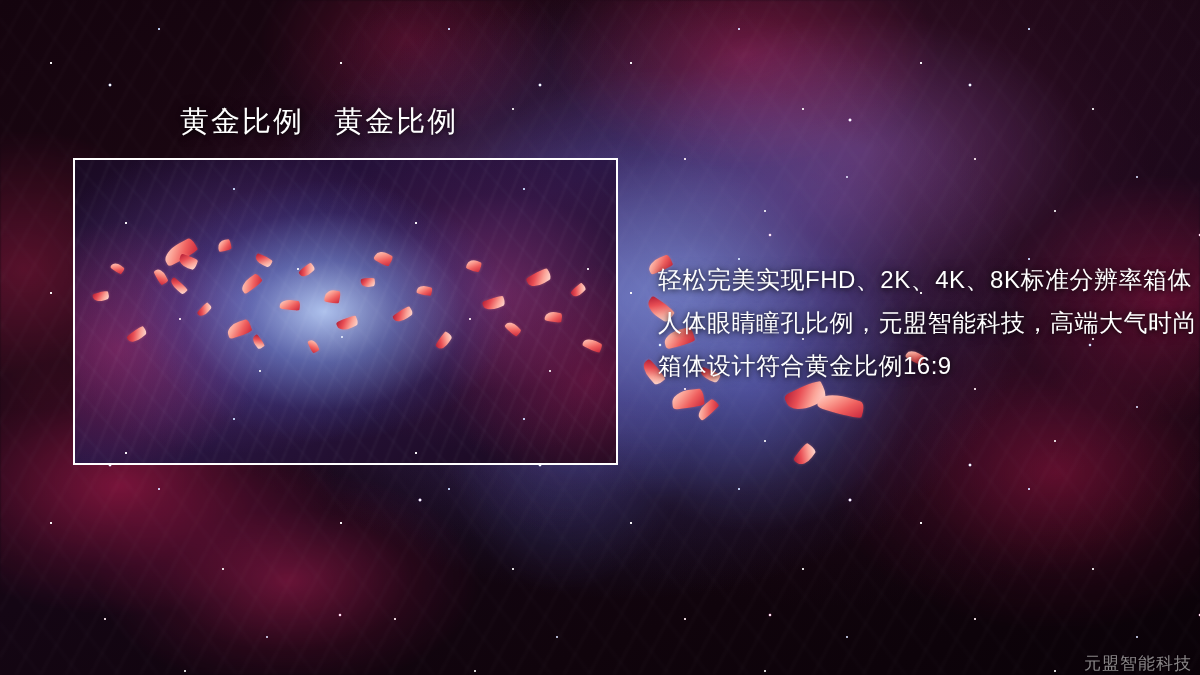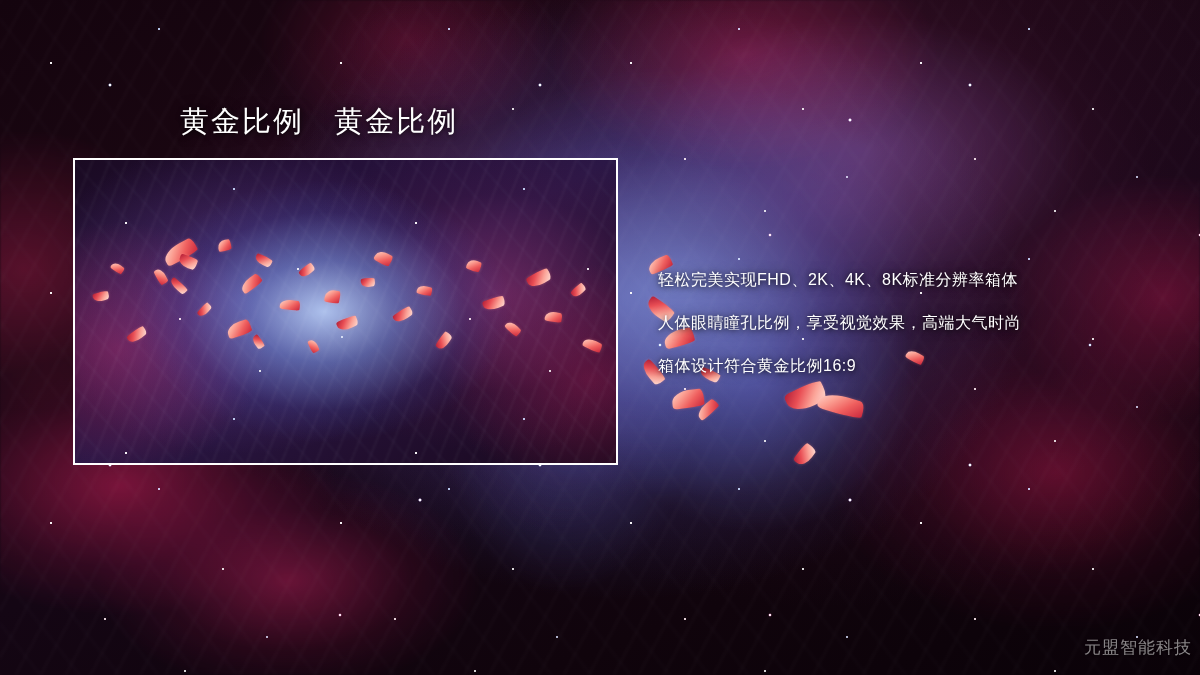--- a/index.html
+++ b/index.html
@@ -167,32 +167,32 @@
     text-shadow: 0 1px 5px rgba(0,0,0,0.70), 0 0 14px rgba(0,0,0,0.45);
   }
 
   #body-copy {
     position: absolute;
     left: 658px;
     top: 258px;
     width: 520px;
   }
   .body-line {
-    font-size: 16px;
+    font-size: 24px;
     line-height: 43px;
     color: #ffffff;
     white-space: nowrap;
     letter-spacing: .5px;
     text-shadow: 0 1px 5px rgba(0,0,0,0.75), 0 0 12px rgba(0,0,0,0.50);
   }
 
   #watermark {
     position: absolute;
     right: 8px;
-    bottom: 16px;
+    bottom: 0;
     font-size: 17px;
     letter-spacing: 1px;
     color: rgba(216,214,214,0.62);
     text-shadow: 0 1px 2px rgba(0,0,0,0.5);
   }
 </style>
 </head>
 <body>
 
 <div id="slide">
@@ -252,19 +252,19 @@
   <div class="petal" style="left: 672px; top: 390px; width: 32px; height: 18px; transform: rotate(-6deg);"></div>
   <div class="petal alt" style="left: 700px; top: 370px; width: 20px; height: 10px; transform: rotate(22deg);"></div>
   <div class="petal" style="left: 696px; top: 404px; width: 23px; height: 11px; transform: rotate(-40deg);"></div>
   <div class="petal alt" style="left: 786px; top: 386px; width: 40px; height: 22px; transform: rotate(-26deg);"></div>
   <div class="petal" style="left: 818px; top: 396px; width: 46px; height: 18px; transform: rotate(16deg);"></div>
   <div class="petal alt" style="left: 794px; top: 448px; width: 22px; height: 14px; transform: rotate(-54deg);"></div>
   <div class="petal" style="left: 906px; top: 352px; width: 18px; height: 10px; transform: rotate(30deg);"></div>
 
   <div id="body-copy">
     <div class="body-line">轻松完美实现FHD、2K、4K、8K标准分辨率箱体</div>
-    <div class="body-line">人体眼睛瞳孔比例，享受视觉效果，高端大气时尚</div>
+    <div class="body-line">人体眼睛瞳孔比例，元盟智能科技，高端大气时尚</div>
     <div class="body-line">箱体设计符合黄金比例16:9</div>
   </div>
 
   <div id="watermark">元盟智能科技</div>
 
 </div>
 
 </body></html>

